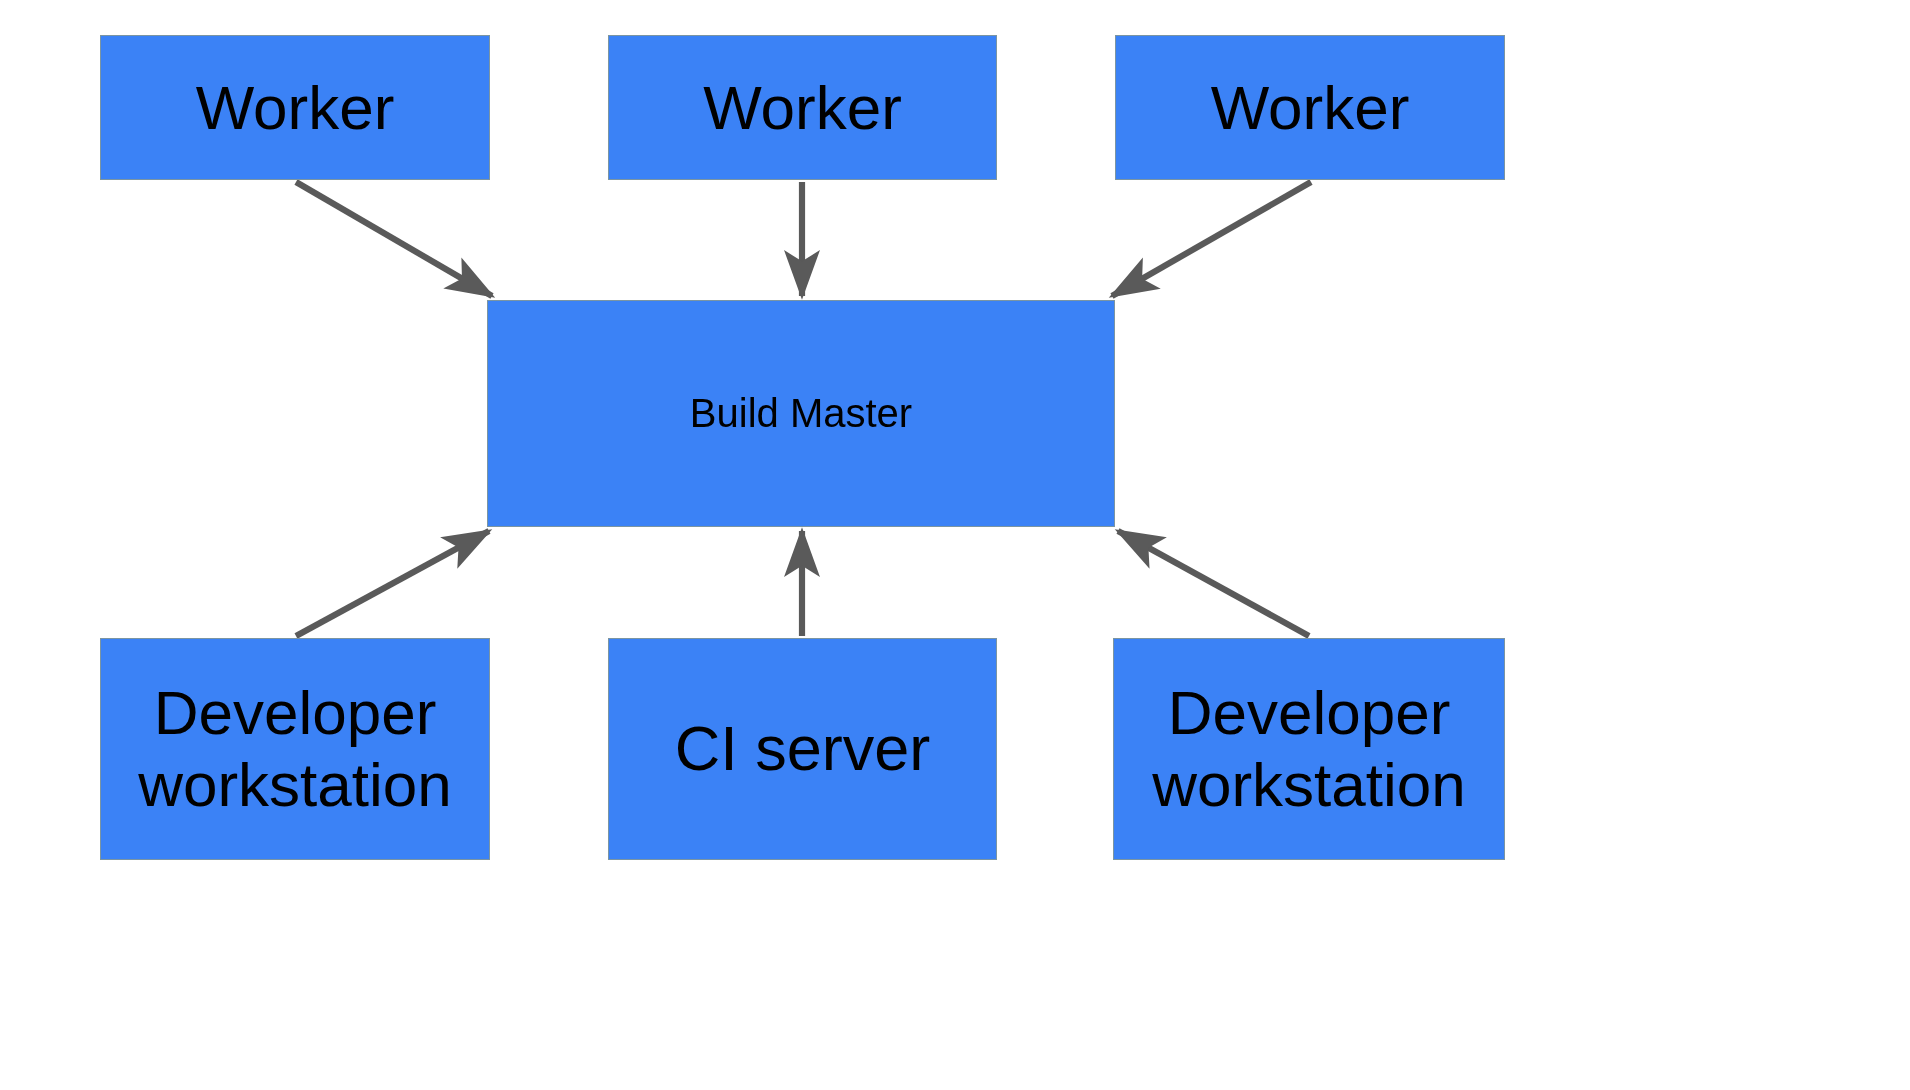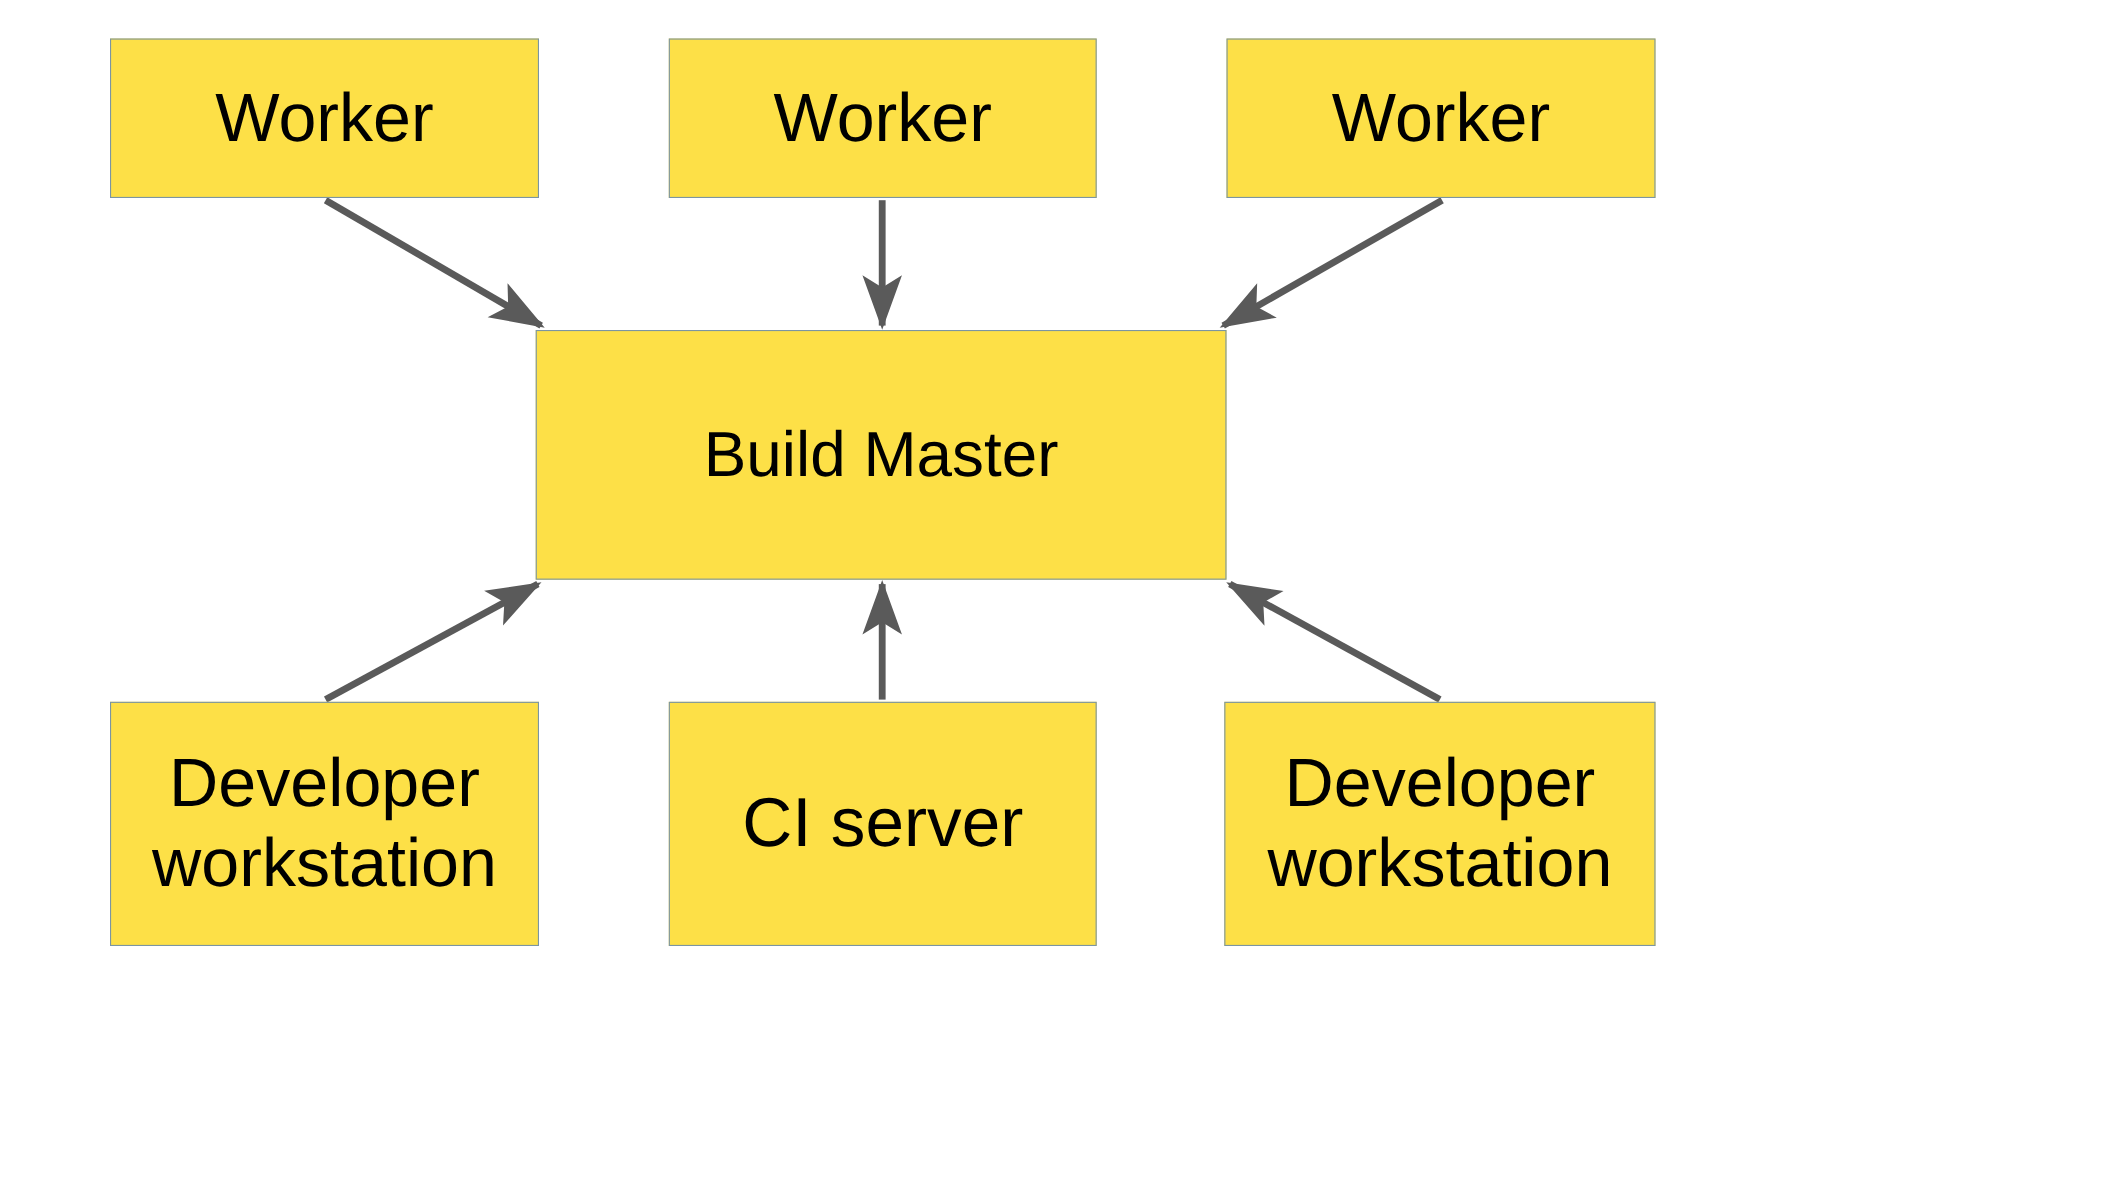--- a/index.html
+++ b/index.html
@@ -22,42 +22,42 @@
     position: absolute;
     left: 0;
     top: 0;
     width: 1910px;
     height: 1090px;
     pointer-events: none;
   }
   .node {
     position: absolute;
     box-sizing: border-box;
-    background: #fde047;
+    background: #3b82f6;
     border: 1.6px solid #7b95a2;
     display: flex;
     align-items: center;
     justify-content: center;
     text-align: center;
     color: #000000;
     font-weight: 400;
     line-height: 1.16;
     z-index: 2;
   }
   .node-label {
     display: block;
     white-space: pre-line;
     padding: 0 8px;
   }
   
   #node-worker-1 { left: 100px;  top: 35px;  width: 390px; height: 145px; font-size: 62px; }
   #node-worker-2 { left: 608px;  top: 35px;  width: 389px; height: 145px; font-size: 62px; }
   #node-worker-3 { left: 1115px; top: 35px;  width: 390px; height: 145px; font-size: 62px; }
   
-  #node-build-master { left: 487px; top: 300px; width: 628px; height: 227px; font-size: 58px; }
+  #node-build-master { left: 487px; top: 300px; width: 628px; height: 227px; font-size: 40px; }
   
   #node-dev-workstation-1 { left: 100px;  top: 638px; width: 390px; height: 222px; font-size: 62px; }
   #node-ci-server        { left: 608px;  top: 638px; width: 389px; height: 222px; font-size: 63px; }
   #node-dev-workstation-2 { left: 1113px; top: 638px; width: 392px; height: 222px; font-size: 62px; }
 </style>
 </head>
 <body>
 
 <div id="diagram-root">
 

